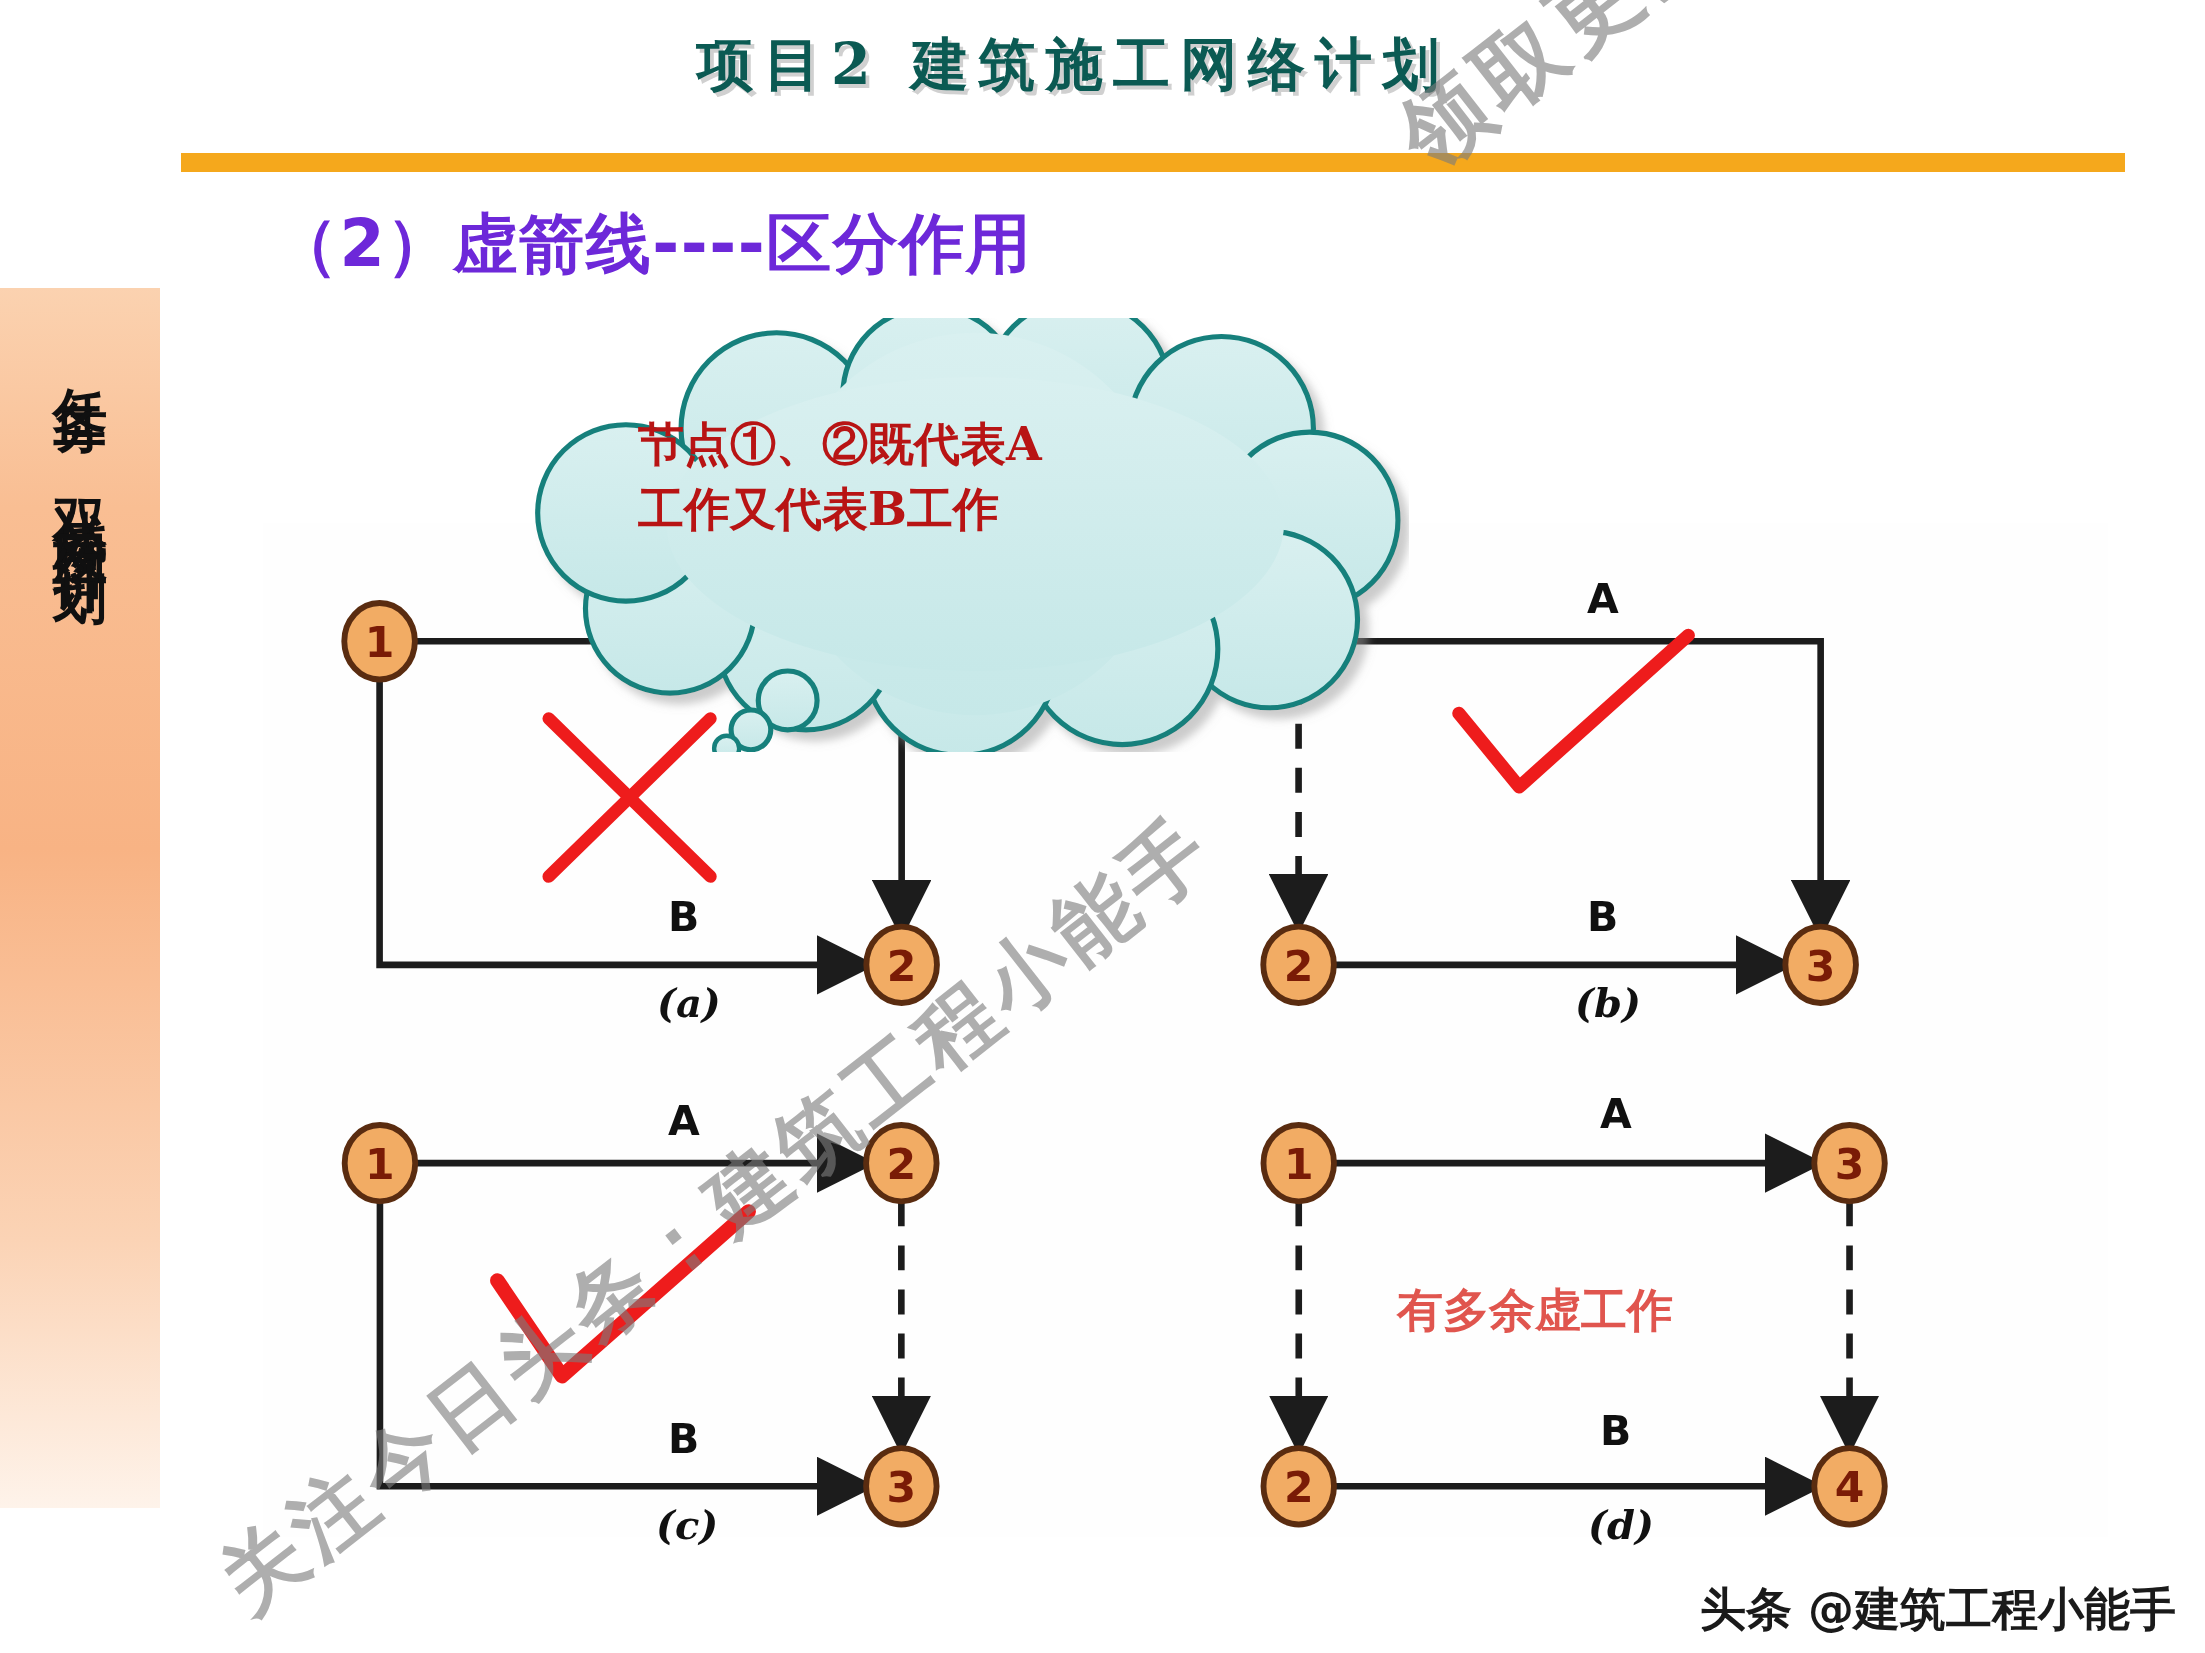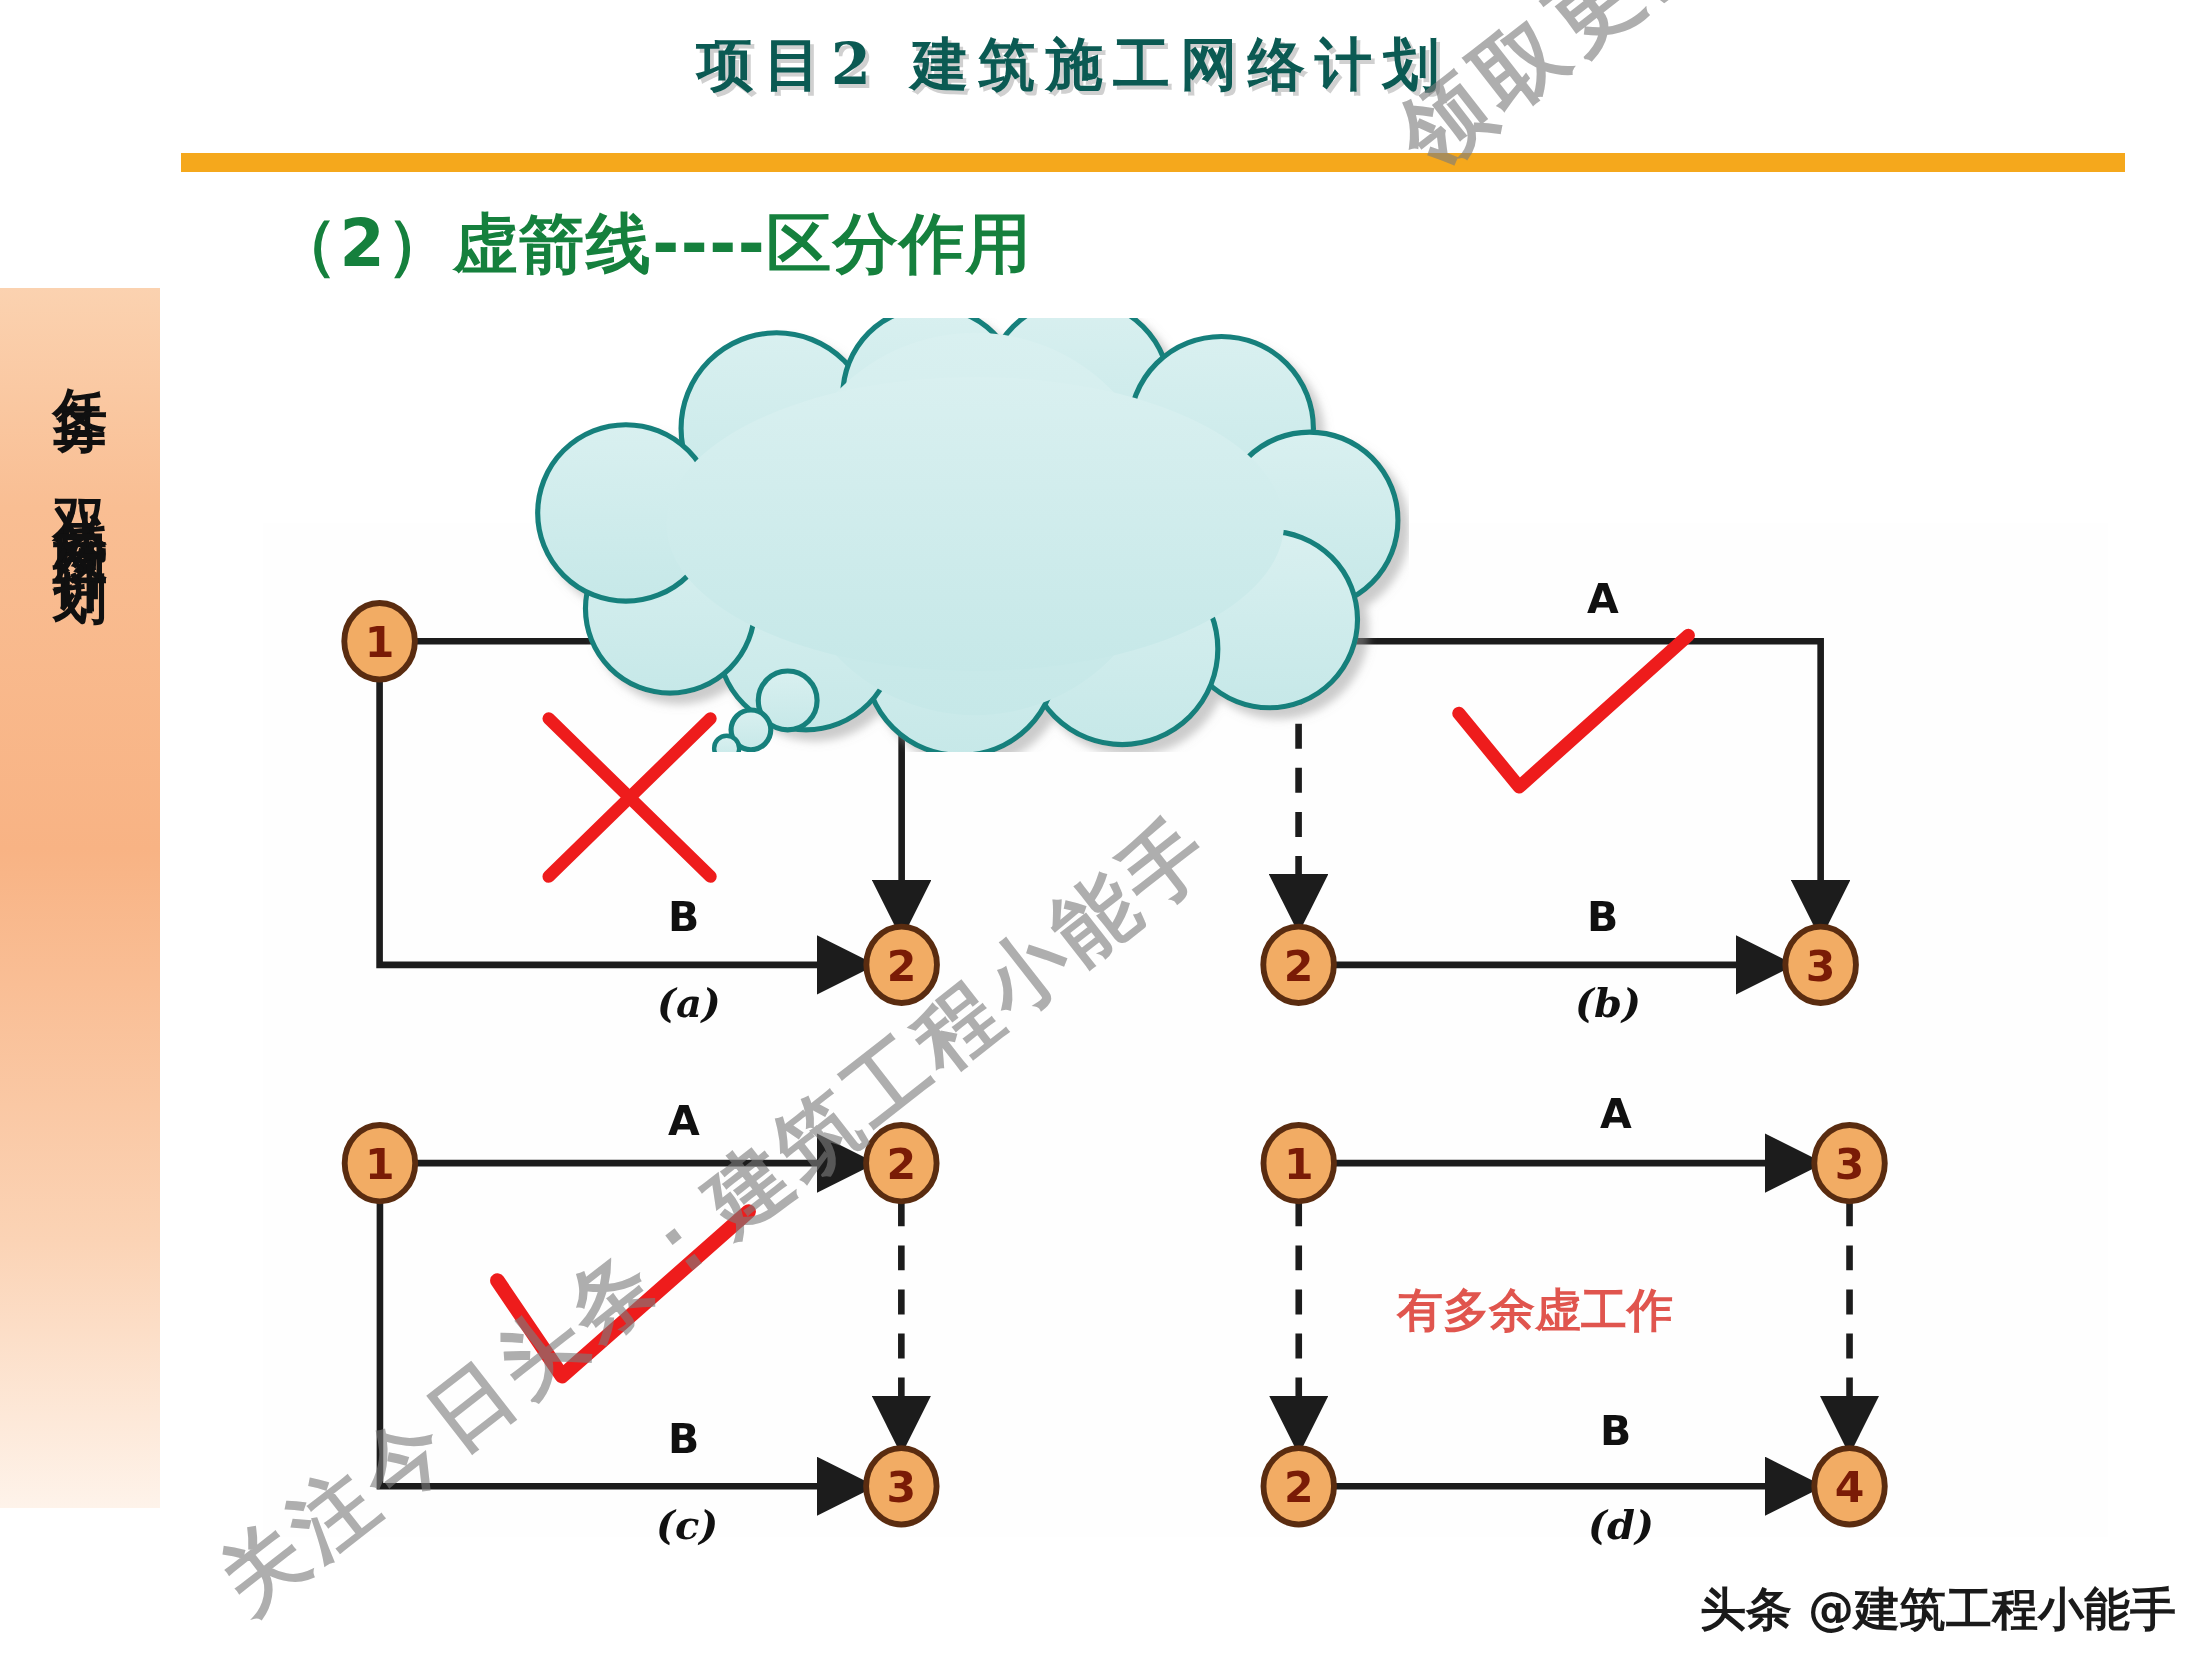--- a/index.html
+++ b/index.html
@@ -59,21 +59,21 @@
     align-items: center;
   }
 
   
   #subtitle {
     position: absolute;
     left: 273px; top: 200px;
     font-family: "DejaVu Sans", "Liberation Sans", sans-serif;
     font-weight: bold;
     font-size: 65px;
-    color: #15803d;
+    color: #6d28d9;
     white-space: nowrap;
     letter-spacing: 1.5px;
   }
 
   
   #content-panel {
     position: absolute;
     left: 263px; top: 523px;
     width: 1845px; height: 1014px;
     background: #FEFEFE;
@@ -346,18 +346,20 @@
       <circle cx="125" cy="265" r="120" fill="url(#cloudgrad)" stroke="#16807C" stroke-width="7"></circle>
       <circle cx="600" cy="280" r="260" fill="url(#cloudgrad)" stroke="none"></circle>
       <ellipse cx="600" cy="280" rx="420" ry="200" fill="url(#cloudgrad)" stroke="none"></ellipse>
     </g>
     <g>
       <circle cx="345" cy="520" r="40" fill="url(#cloudgrad)" stroke="#16807C" stroke-width="7"></circle>
       <circle cx="295" cy="560" r="27" fill="url(#cloudgrad)" stroke="#16807C" stroke-width="7"></circle>
       <circle cx="262" cy="585" r="17" fill="url(#cloudgrad)" stroke="#16807C" stroke-width="6"></circle>
     </g>
   </svg>
+  <div id="cloud-text">节点①、②既代表A
+工作又代表B工作</div>
 </div>
 
 <div class="watermark" id="wm-top">领取更多资料</div>
 <div class="watermark" id="wm-diag">关注今日头条：建筑工程小能手</div>
 <div id="footer-brand">头条 @建筑工程小能手</div>
 
 
 </body></html>

